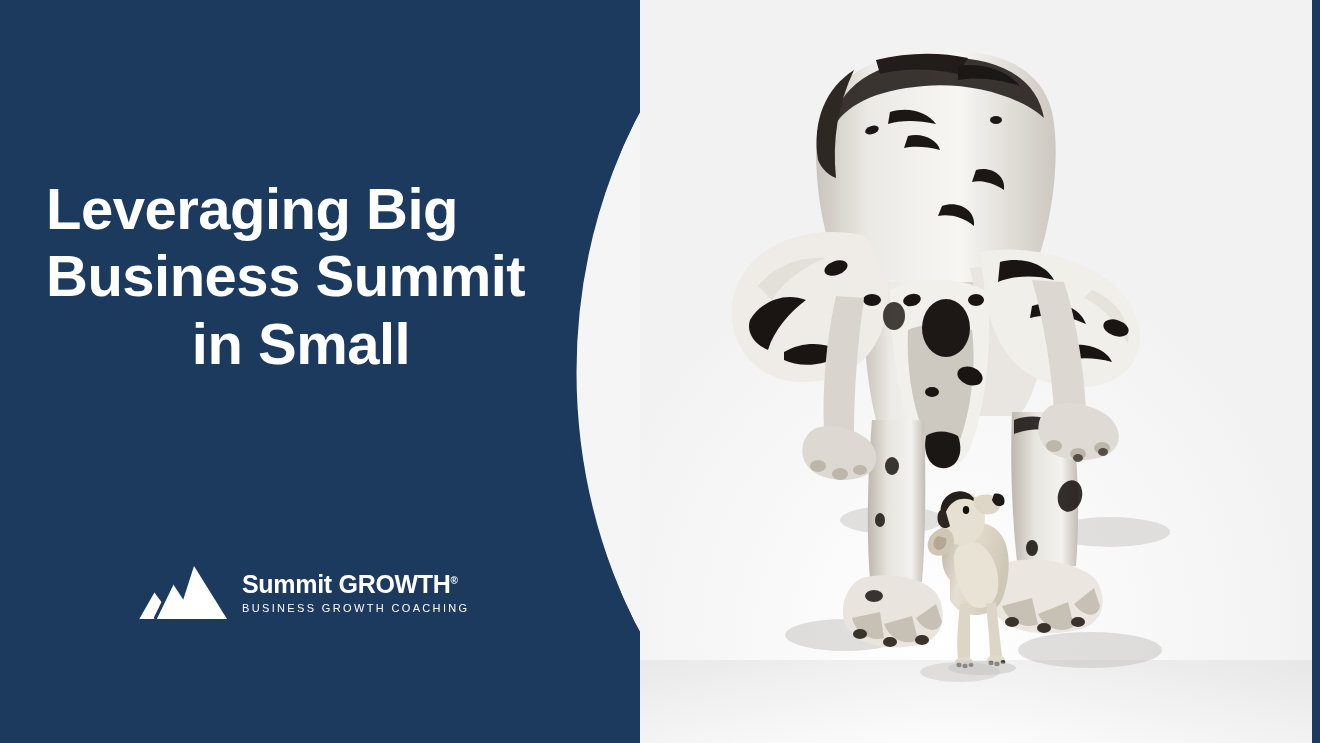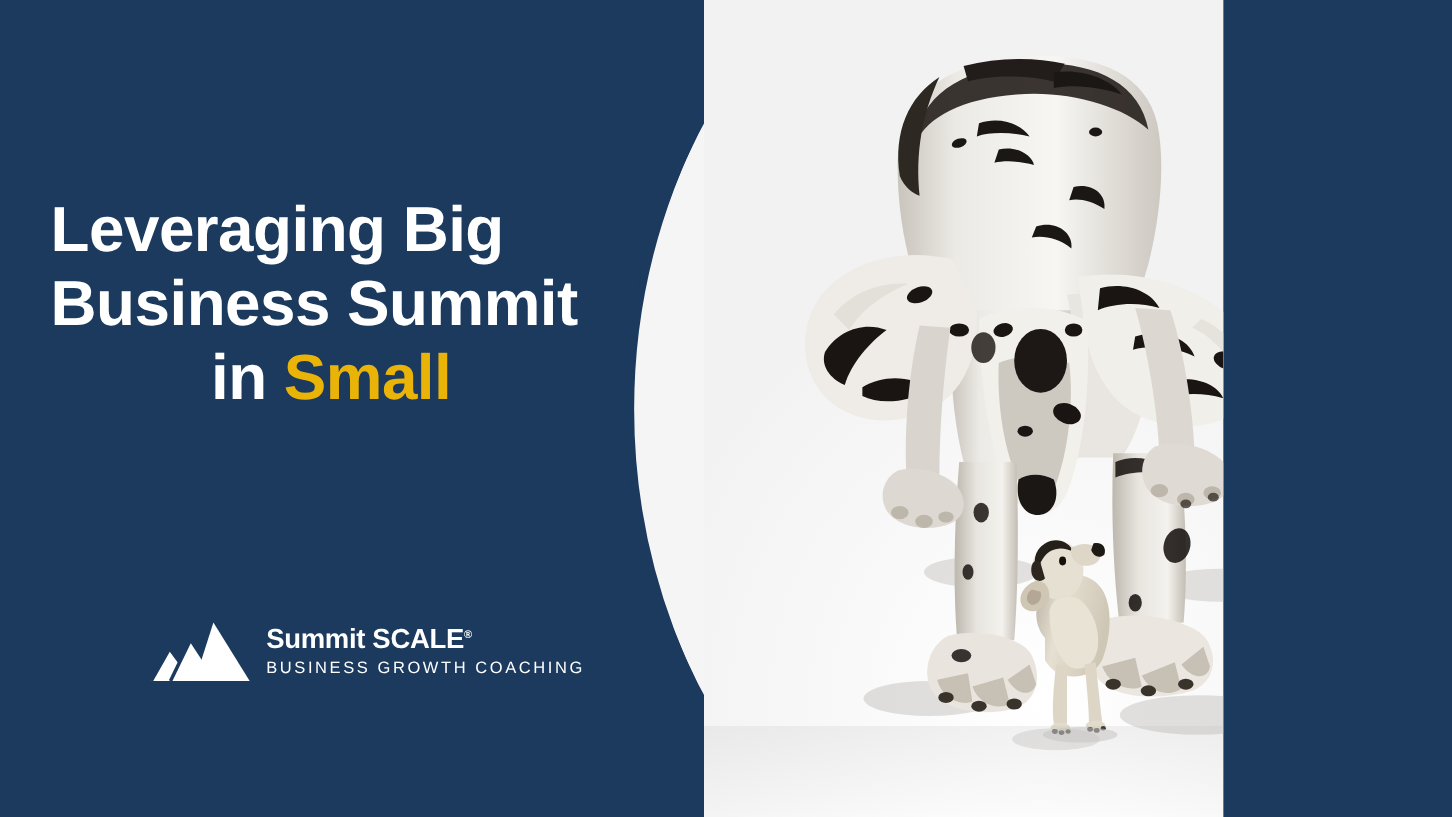--- a/index.html
+++ b/index.html
@@ -7,21 +7,21 @@
   body {
     font-family:"Liberation Sans", sans-serif;
     background:#1b3a5e;
     overflow:hidden;
     position:relative;
   }
 
   
   #banner {
     position:absolute; inset:0;
-    width:1112px; height:743px;
+    width:1312px; height:743px;
     background:#1b3a5e;
     overflow:hidden;
   }
 
   
   .curve-layer { position:absolute; inset:0; width:100%; height:100%; }
   .curve-layer svg { display:block; width:1320px; height:743px; }
 
   
   .left-col {
@@ -37,21 +37,21 @@
     top:175px;
     width:510px;
     font-size:58px;
     line-height:1.16;
     font-weight:bold;
     letter-spacing:-0.5px;
     color:#ffffff;
   }
   .headline .l1, .headline .l2 { display:block; text-align:left; }
   .headline .l3, .headline .l4 { display:block; text-align:center; }
-  .accent { color:#eab308; }
+  .accent { color:#ffffff; }
 
   
   .logo-lockup {
     position:absolute;
     left:136px;
     top:562px;
     display:flex;
     align-items:center;
     gap:14px;
   }
@@ -62,21 +62,21 @@
     color:#ffffff;
     font-size:25px;
     font-weight:bold;
     letter-spacing:-0.3px;
     line-height:1.08;
     white-space:nowrap;
   }
   .logo-word .reg { font-size:10px; vertical-align:super; font-weight:bold; }
   .logo-tag {
     color:#ffffff;
-    font-size:15px;
+    font-size:11px;
     letter-spacing:2.35px;
     line-height:1.3;
     margin-top:3px;
     white-space:nowrap;
   }
 
   
   .photo {
     position:absolute;
     left:640px; top:0;
@@ -352,19 +352,19 @@
             <path d="M18 30 L 38 57 L 1 57 Z"></path>
           </g>
 
           <g stroke="#1b3a5e" stroke-width="3.2" fill="none">
             <path d="M37 20 L 19 57"></path>
             <path d="M18 28 L 1.5 57"></path>
           </g>
         </svg>
       </span>
       <span class="logo-text">
-        <span class="logo-word"><span>Summit SCALE</span><span class="reg">®</span></span>
+        <span class="logo-word"><span>Summit GROWTH</span><span class="reg">®</span></span>
         <span class="logo-tag">BUSINESS GROWTH COACHING</span>
       </span>
     </div>
 
   </div>
 </div>
 
 </body></html>

